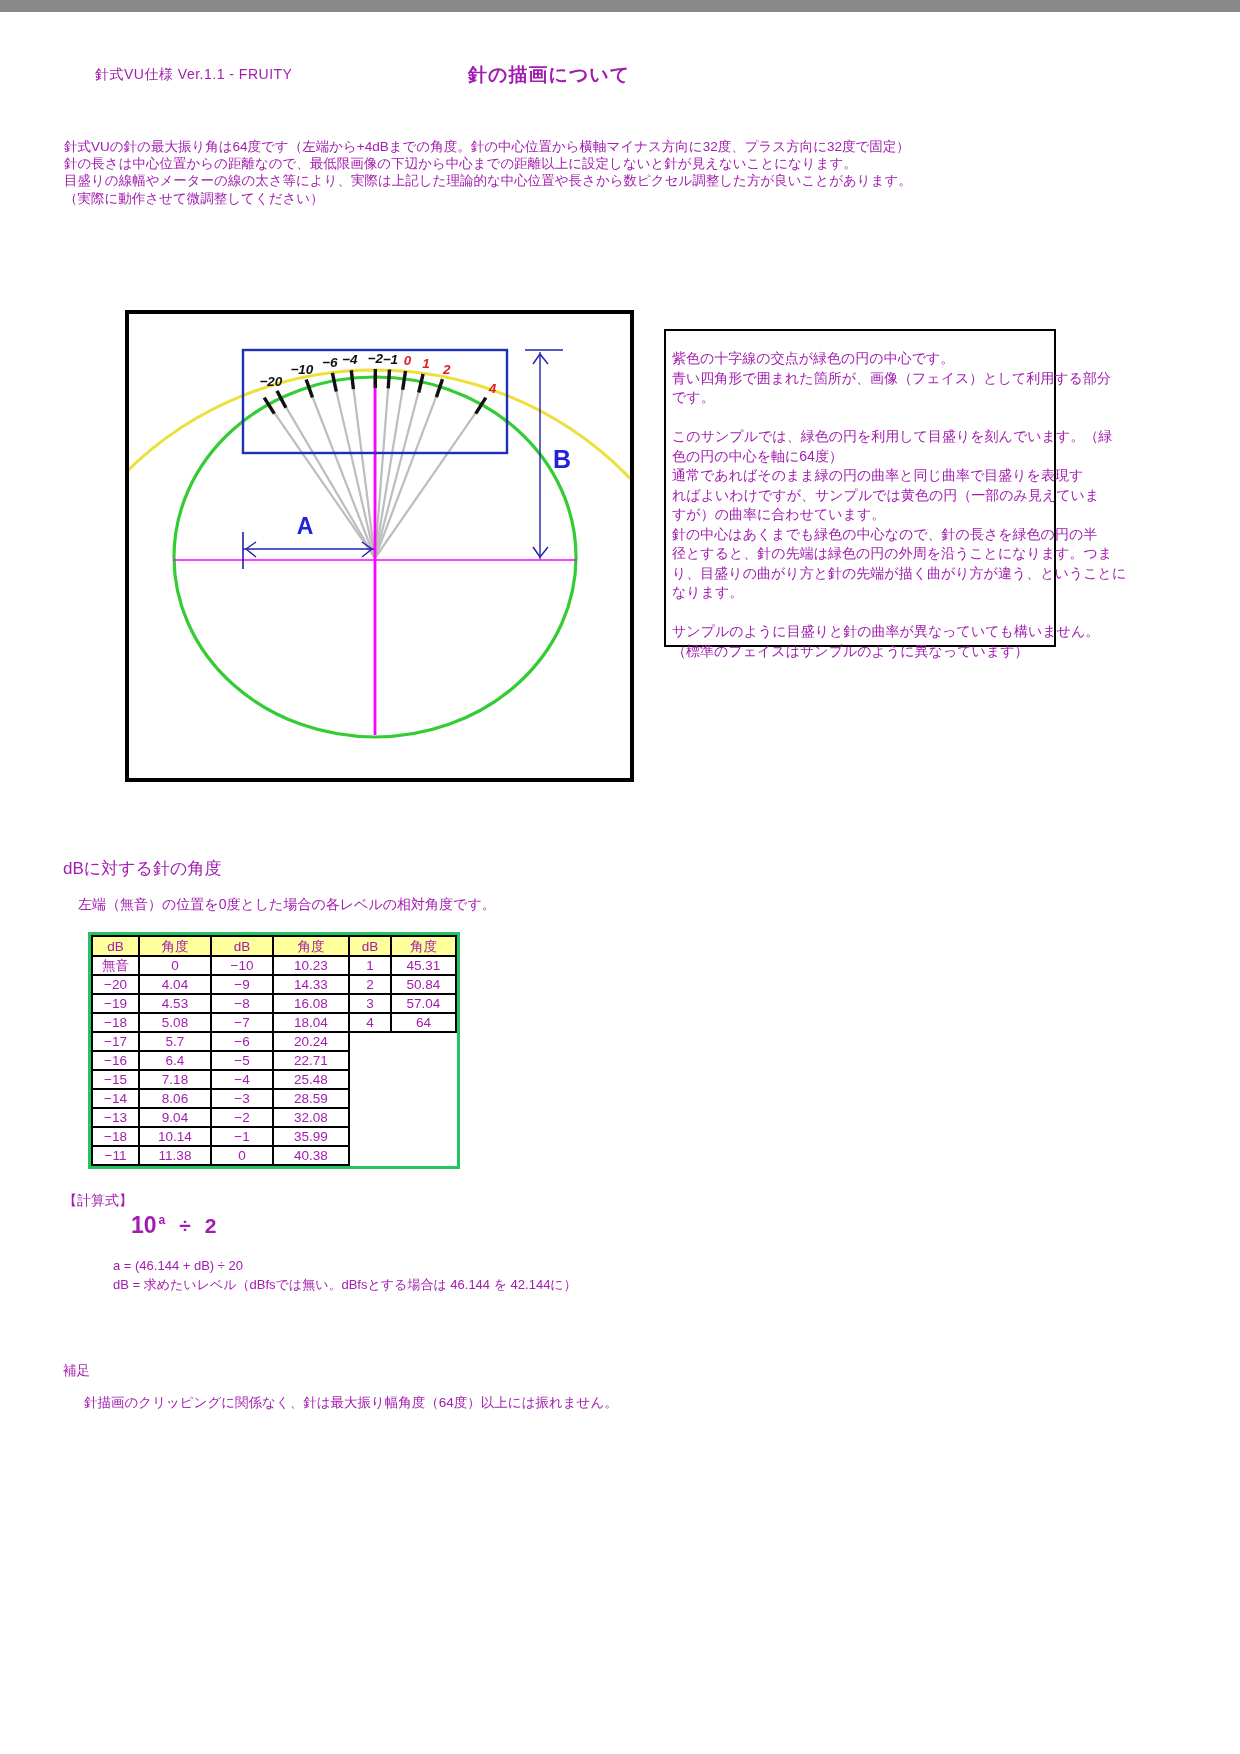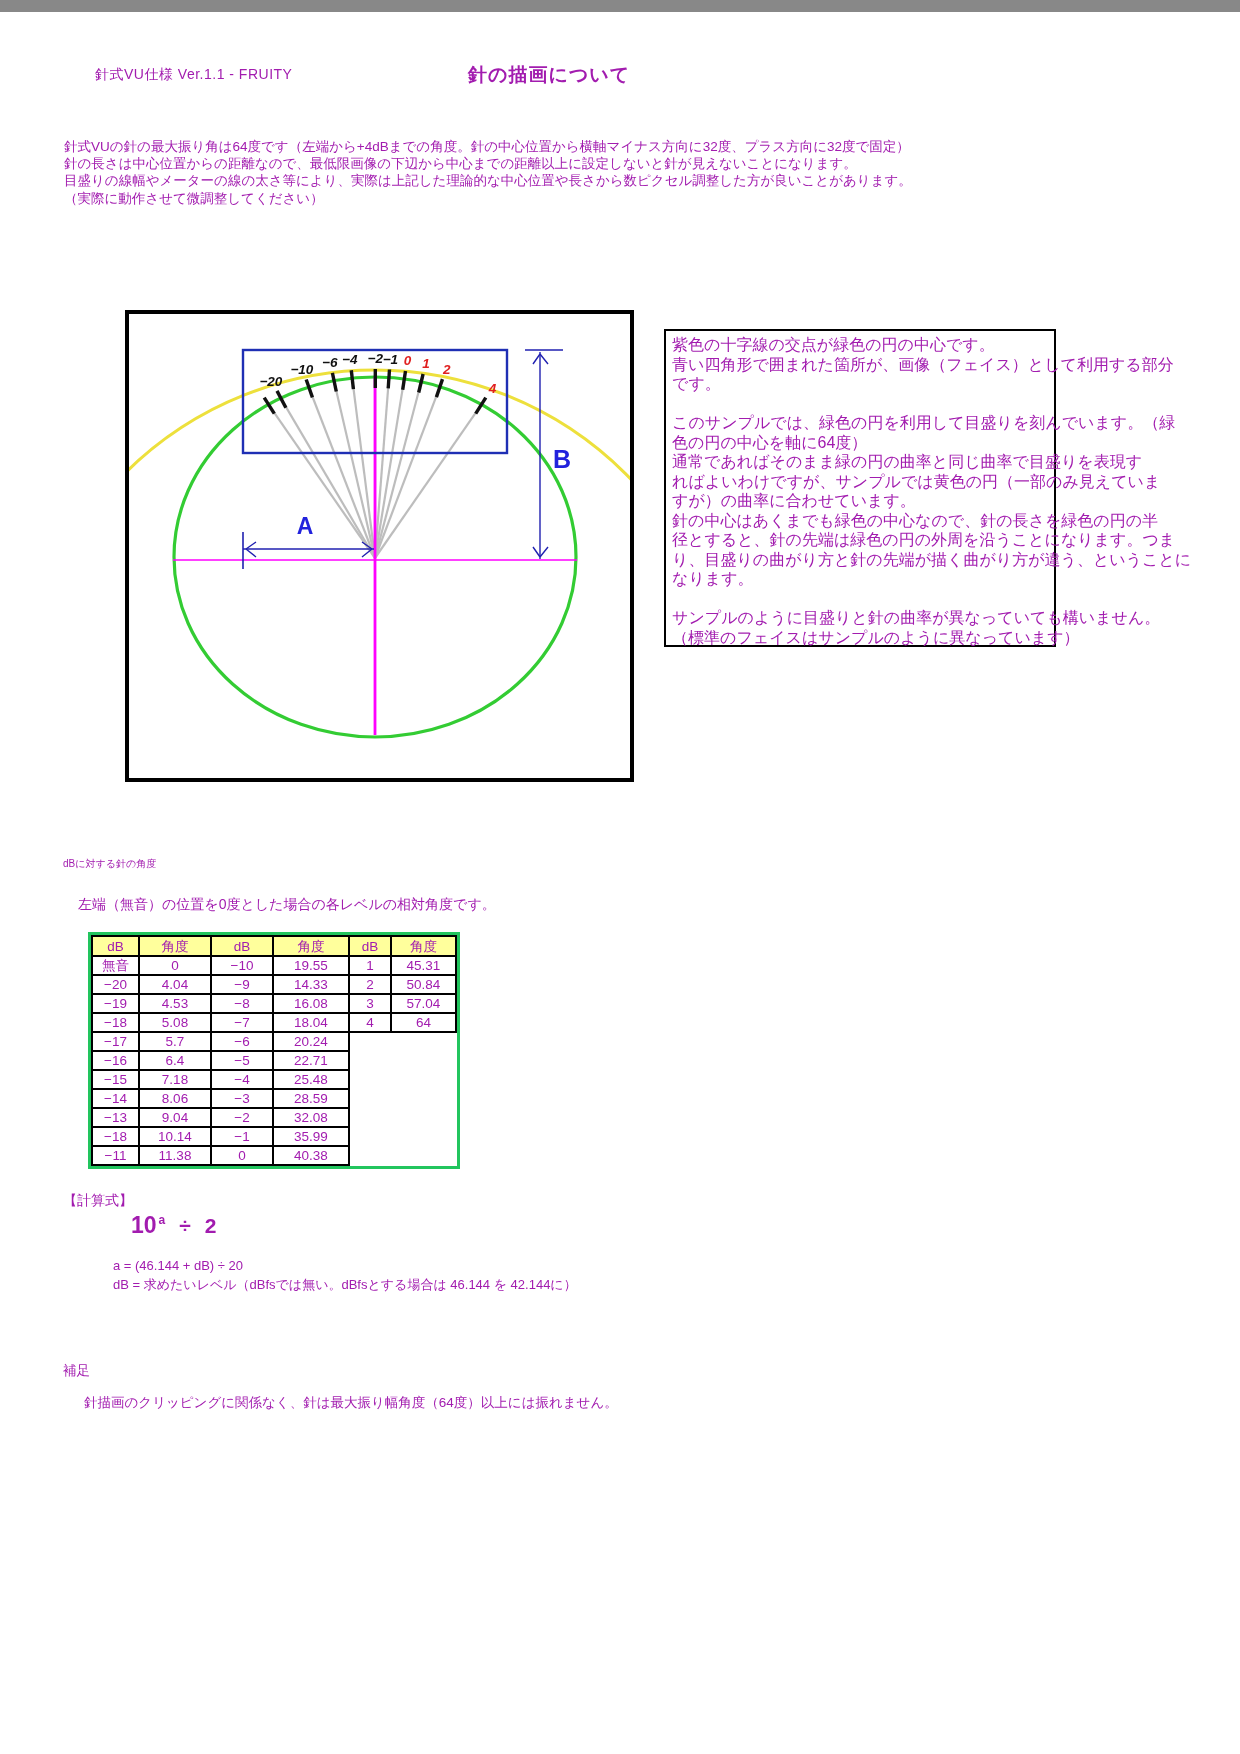--- a/index.html
+++ b/index.html
@@ -8,24 +8,24 @@
     font-family:"Liberation Sans","DejaVu Sans",sans-serif;color:#a21caf;
     margin:12px auto;overflow:hidden;
   }
   .abs{position:absolute;}
   .spec-label{left:95px;top:54px;font-size:14px;letter-spacing:0.5px;}
   .page-title{left:468px;top:50px;font-size:19px;font-weight:bold;letter-spacing:1px;}
   .intro{left:64px;top:126px;font-size:13.5px;line-height:17.2px;}
   .intro .tline{min-height:17.2px;white-space:nowrap;}
   .sidebox{
     left:664px;top:317px;width:392px;height:318px;box-sizing:border-box;
-    border:2px solid #000;padding:4px 6px;font-size:16px;line-height:19.5px;
+    border:2px solid #000;padding:18px 6px;font-size:14px;line-height:19.5px;
   }
   .sidebox .tline{min-height:19.5px;white-space:nowrap;}
-  .angle-heading{left:63px;top:845px;font-size:10px;}
+  .angle-heading{left:63px;top:845px;font-size:17px;}
   .angle-subtitle{left:78px;top:884px;font-size:14px;}
   .table-wrap{left:88px;top:920px;border:3px solid #22c55e;}
   table.atable{border-collapse:collapse;table-layout:fixed;}
   table.atable th,table.atable td{
     border:2px solid #000;font-size:13.5px;text-align:center;
     height:17px;padding:0;font-weight:normal;line-height:17px;
   }
   table.atable th{background:#FFFF9C;height:18px;}
   table.atable td.nb{border:none;}
   .formula-heading{left:63px;top:1180px;font-size:14px;}
@@ -142,21 +142,21 @@
             <th style="width: 70px;">角度</th>
             <th style="width: 60px;">dB</th>
             <th style="width: 74px;">角度</th>
             <th style="width: 40px;">dB</th>
             <th style="width: 63px;">角度</th>
           </tr>
           <tr>
             <td>無音</td>
             <td>0</td>
             <td>−10</td>
-            <td>19.55</td>
+            <td>10.23</td>
             <td>1</td>
             <td>45.31</td>
           </tr>
           <tr>
             <td>−20</td>
             <td>4.04</td>
             <td>−9</td>
             <td>14.33</td>
             <td>2</td>
             <td>50.84</td>

